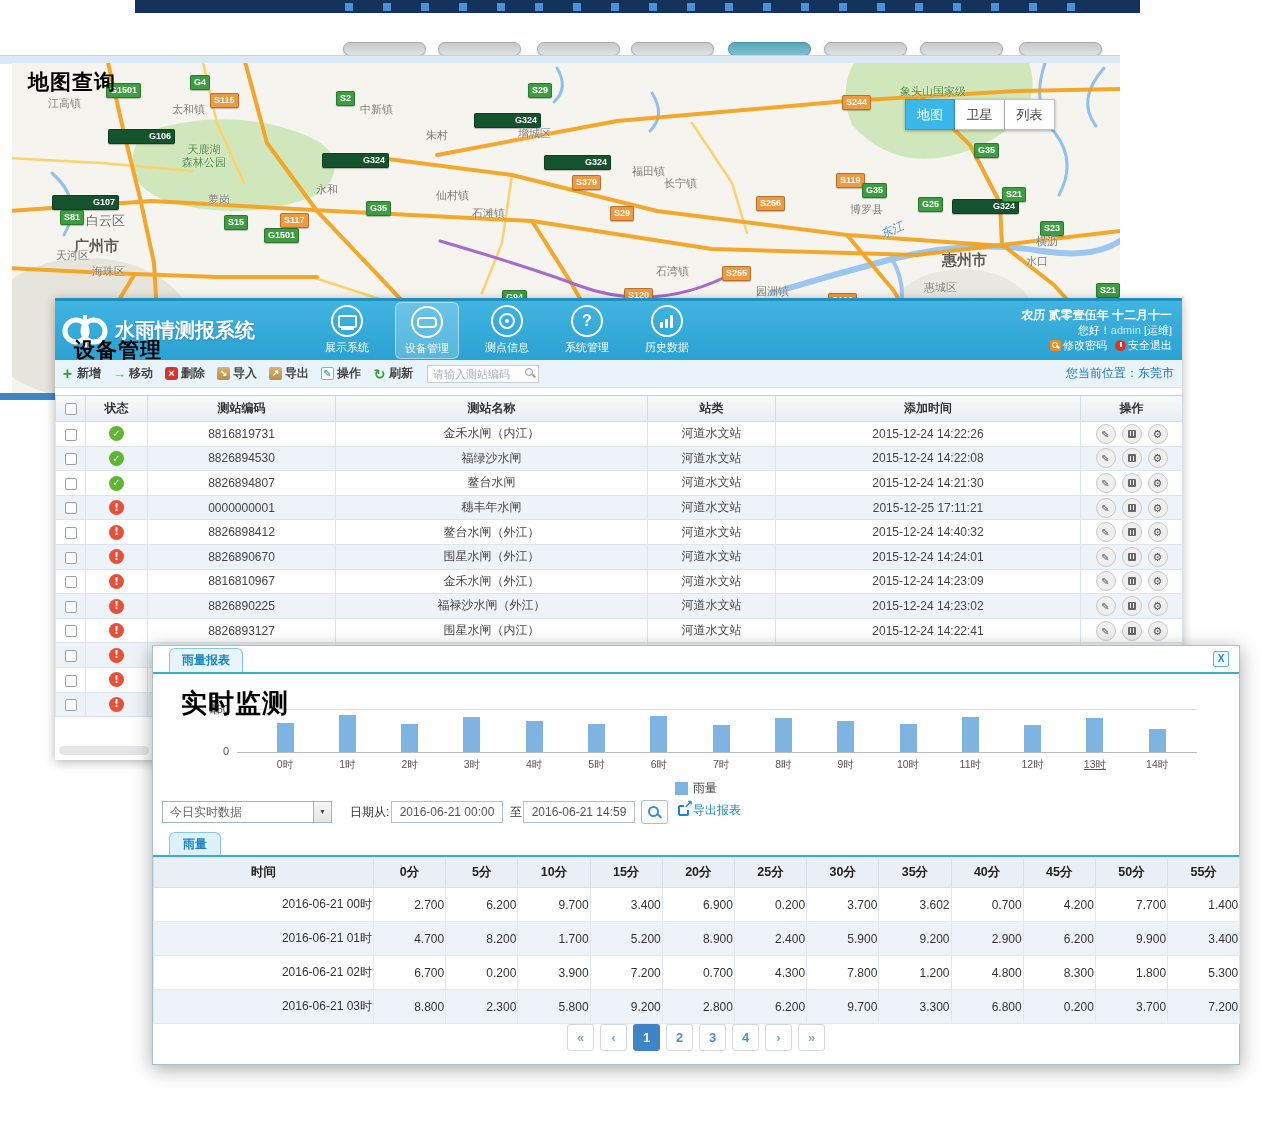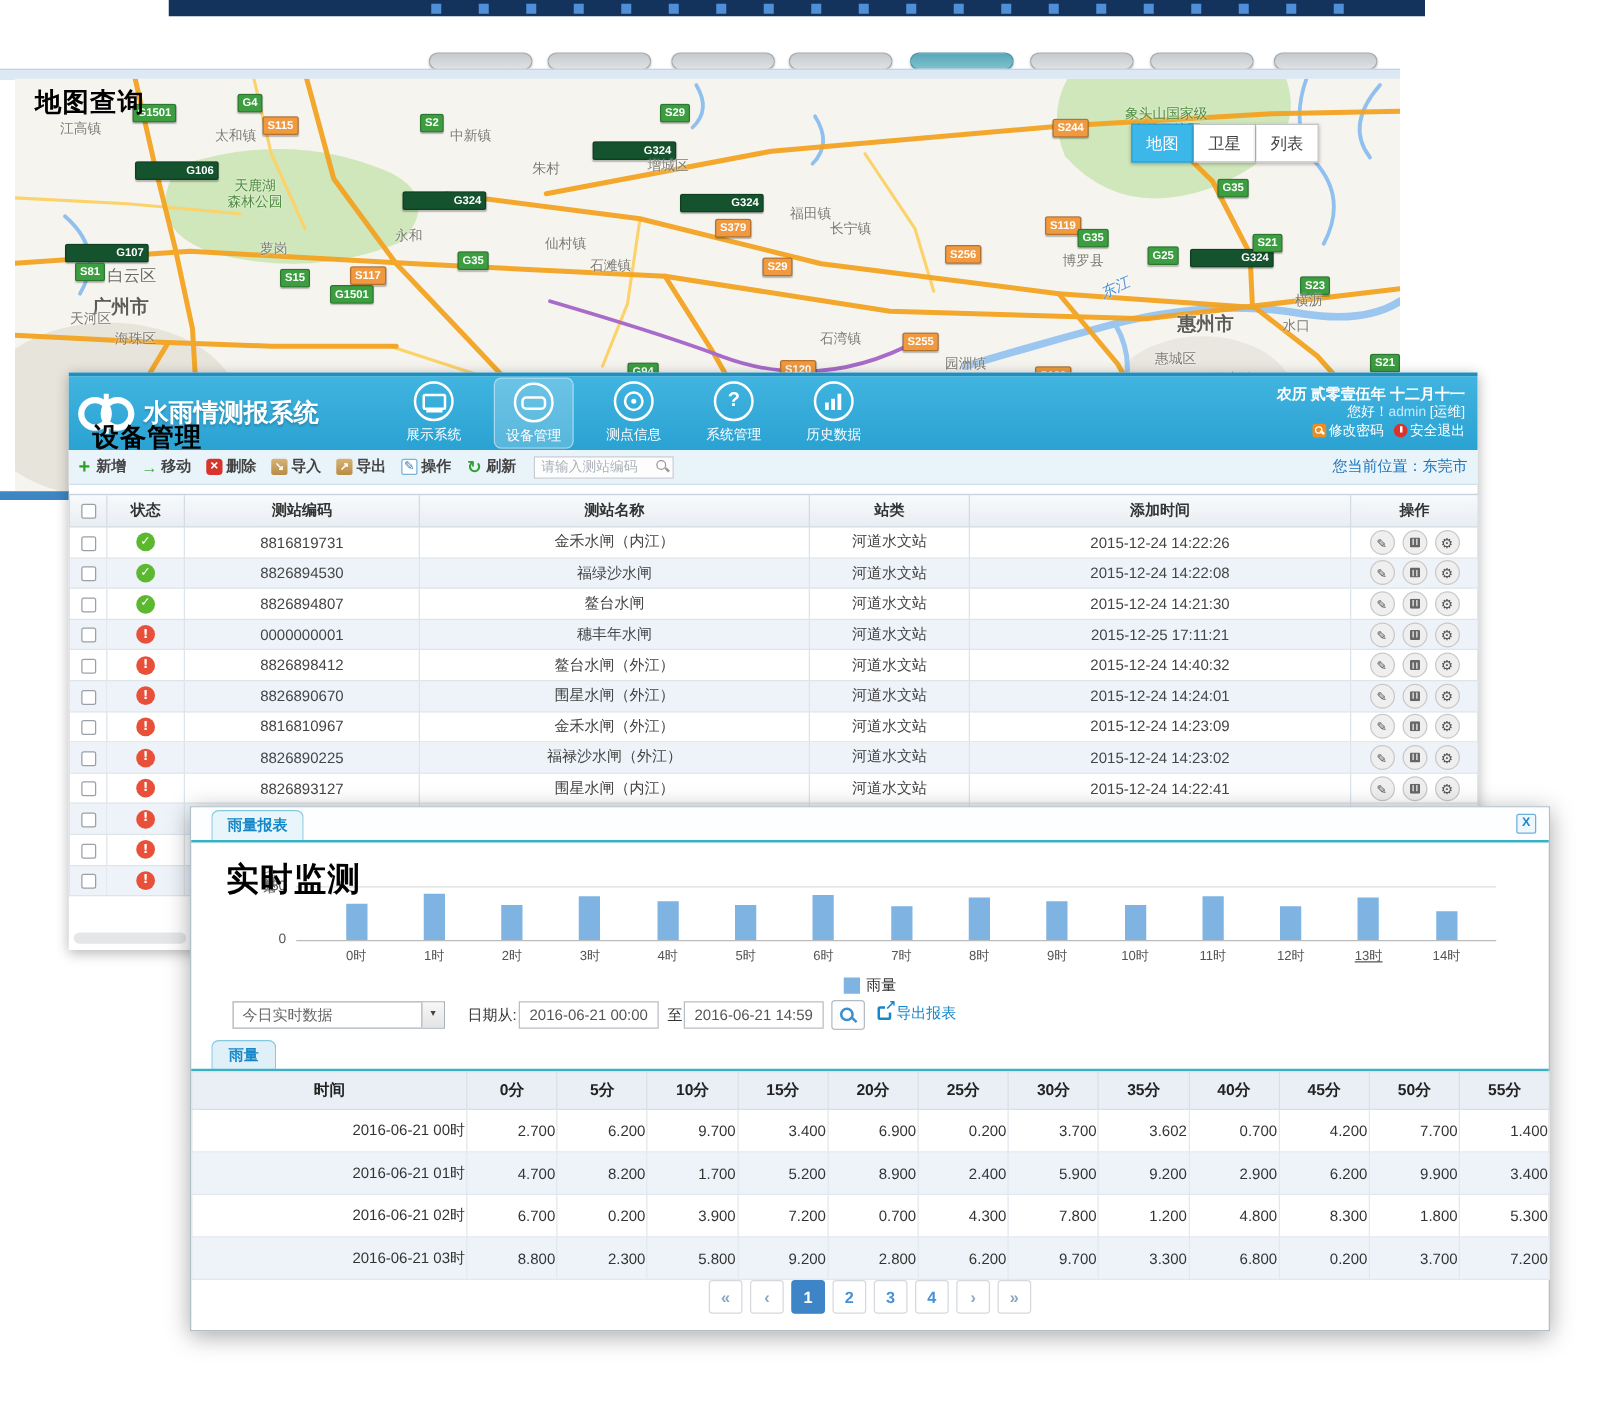--- a/index.html
+++ b/index.html
@@ -99,21 +99,21 @@
   .chart{position:absolute;left:0;top:28px;width:100%;height:125px;}
   .ytitle{position:absolute;left:54px;top:18px;height:70px;writing-mode:vertical-rl;font-size:10px;color:#666;letter-spacing:1px;}
   .ytick{position:absolute;width:24px;text-align:right;font-size:11px;color:#555;}
   .gline{position:absolute;left:84px;width:960px;height:1px;background:#ddd;}
   .gline.base{background:#bbb;}
   .bar{position:absolute;background:#7fb4e2;width:17px;}
   .bcat{position:absolute;width:44px;text-align:center;font-size:10.5px;color:#555;}
   .legend{position:absolute;left:0;top:106px;width:100%;display:flex;justify-content:center;align-items:center;gap:5px;font-size:12px;color:#333;}
   .lgsq{width:13px;height:13px;background:#7fb4e2;}
 
-  .controls{position:absolute;left:0;top:153px;width:100%;height:28px;font-size:12px;color:#333;margin-left:24px;}
+  .controls{position:absolute;left:0;top:153px;width:100%;height:28px;font-size:12px;color:#333;}
   .fsel{position:absolute;left:9px;top:2px;width:170px;height:22px;border:1px solid #a9b2ba;background:#fff;color:#666;line-height:20px;padding-left:7px;cursor:pointer;}
   .selarrow{position:absolute;right:0;top:0;width:18px;height:20px;border-left:1px solid #a9b2ba;background:linear-gradient(#f7f7f7,#e4e4e4);text-align:center;font-size:7px;color:#444;line-height:20px;}
   .flabel{position:absolute;top:5px;}
   .finput{position:absolute;top:2px;width:112px;height:22px;border:1px solid #b7bec5;background:#fff;color:#555;font-size:12px;text-align:center;outline:none;padding:0;}
   .sbtn{position:absolute;left:488px;top:1px;width:27px;height:24px;border:1px solid #b5bcc2;border-radius:3px;background:#fdfdfd;cursor:pointer;}
   .mag2{position:absolute;left:6px;top:5px;width:13px;height:13px;}
   .mag2::before{content:"";position:absolute;left:0;top:0;width:7px;height:7px;border:2px solid #3a8fd0;border-radius:50%;}
   .mag2::after{content:"";position:absolute;left:9px;top:9px;width:5px;height:2px;background:#3a8fd0;transform:rotate(45deg);}
   .exp{position:absolute;left:525px;top:3px;display:flex;align-items:center;gap:4px;color:#1687c8;cursor:pointer;}
   .expi{position:relative;width:11px;height:11px;border:2px solid #1687c8;border-radius:2px;}

